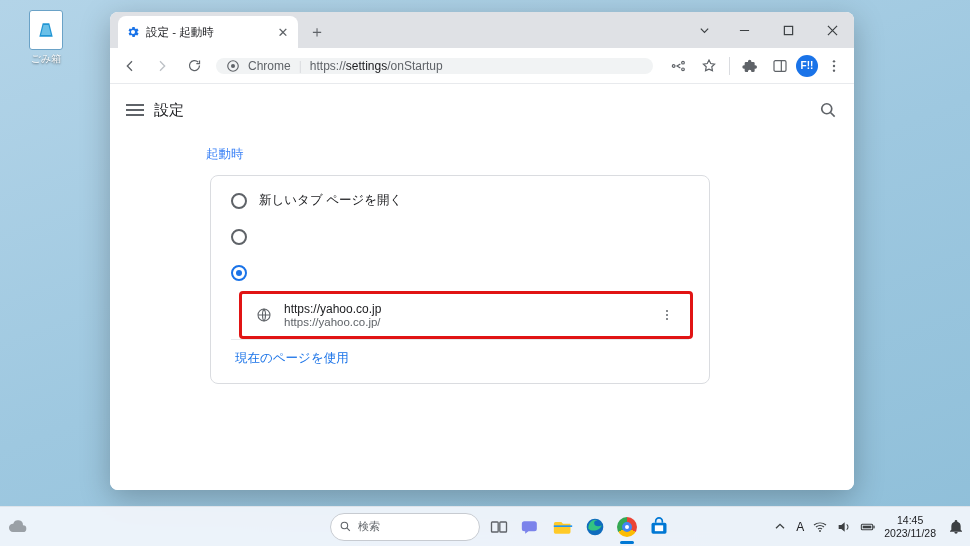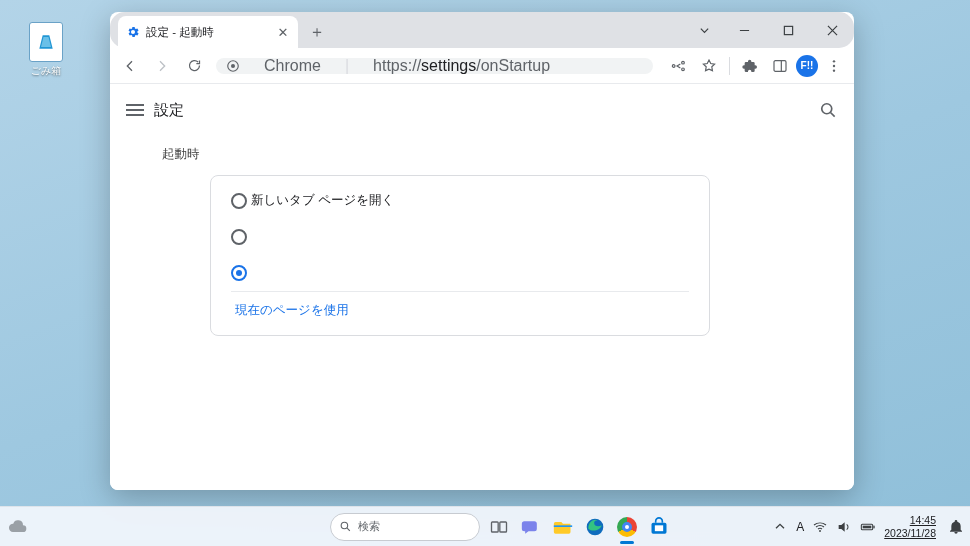--- a/index.html
+++ b/index.html
@@ -1,54 +1,54 @@
 <!DOCTYPE html>
 <html><head>
 <meta charset="utf-8">
 <style>
   * { box-sizing: border-box; margin: 0; padding: 0; }
   html, body { width: 970px; height: 546px; overflow: hidden; font-family: "Segoe UI", "Yu Gothic UI", Meiryo, sans-serif; }
   body { background: linear-gradient(160deg, #b3d4e8 0%, #9ec8e0 50%, #8fbfd9 100%); position: relative; }
 
   
   .desktop { position: absolute; inset: 0; }
-  .desktop-icon { position: absolute; top: 22px; left: 22px; width: 48px; text-align: center; cursor: default; }
+  .desktop-icon { position: absolute; top: 10px; left: 22px; width: 48px; text-align: center; cursor: default; }
   .desktop-icon .bin {
     width: 34px; height: 40px; margin: 0 auto;
     background: #fff; border: 1px solid #6aa2c7; border-radius: 3px;
     display: flex; align-items: center; justify-content: center;
   }
   .desktop-icon .bin svg { width: 20px; height: 24px; }
   .desktop-icon .lbl { font-size: 10px; color: #fff; text-shadow: 0 1px 2px rgba(0,0,0,.6); margin-top: 2px; }
 
   
   .chrome-window {
     position: absolute; left: 110px; top: 12px; width: 744px; height: 478px;
     background: #fff; border-radius: 8px; box-shadow: 0 8px 30px rgba(0,0,0,.25);
     display: flex; flex-direction: column; overflow: hidden;
   }
 
-  .titlebar { height: 36px; background: #dfe1e5; display: flex; align-items: flex-end; position: relative; border-radius: 15px; }
+  .titlebar { height: 36px; background: #dfe1e5; display: flex; align-items: flex-end; position: relative; }
   .tab {
     margin-left: 8px; height: 32px; width: 180px; background: #fff;
     border-radius: 8px 8px 0 0; display: flex; align-items: center; gap: 6px;
     padding: 0 8px; font-size: 11.5px; color: #202124;
   }
   .tab .gear { width: 14px; height: 14px; color: #1a73e8; }
   .tab .close { margin-left: auto; width: 14px; height: 14px; display: flex; align-items: center; justify-content: center; cursor: pointer; font-size: 13px; color: #5f6368; }
   .newtab { width: 26px; height: 26px; margin-left: 6px; margin-bottom: 3px; display: flex; align-items:center; justify-content:center; font-size: 16px; color:#5f6368; cursor:pointer; border-radius:50%; }
   .win-controls { position:absolute; right:0; top:0; height:36px; display:flex; }
   .win-controls .wc { width:44px; height:36px; display:flex; align-items:center; justify-content:center; color:#202124; cursor:pointer; }
   .win-controls .wc.chev { width:36px; }
   .wc svg { width:11px; height:11px; stroke:#3c4043; stroke-width:1.3; fill:none; }
 
   .toolbar { height:36px; background:#fff; border-bottom:1px solid #e8eaed; display:flex; align-items:center; gap:4px; padding:0 6px; }
   .tb-btn { width:28px; height:28px; border-radius:50%; display:flex; align-items:center; justify-content:center; color:#5f6368; cursor:pointer; }
   .tb-btn.disabled { color:#bdc1c6; cursor:default; }
-  .omnibox { flex:1; height:16px; margin:0 4px; border-radius:14px; background:#f1f3f4; display:flex; align-items:center; padding:0 10px; font-size:16px; color:#5f6368; gap:24px; }
+  .omnibox { flex:1; height:16px; margin:0 4px; border-radius:14px; background:#f1f3f4; display:flex; align-items:center; padding:0 10px; font-size:12px; color:#5f6368; gap:8px; }
   .omnibox .lock { width:14px; height:14px; color:#5f6368; }
   .omnibox .addr b { color:#202124; font-weight:500; }
   .right-icons { display:flex; align-items:center; gap:2px; margin-left:4px; }
   .ext-icon { width:24px; height:24px; border-radius:50%; display:flex; align-items:center; justify-content:center; font-size:10px; }
   .ext-icon.avatar { background:#1a73e8; color:#fff; font-weight:600; width:22px; height:22px; }
   .vbar { width:1px; height:18px; background:#dadce0; margin:0 4px; }
 
   .bookmarks { height:28px; border-bottom:1px solid #e8eaed; display:flex; align-items:center; padding:0 10px; font-size:11px; color:#3c4043; gap:6px; }
   .apps-ico { display:grid; grid-template-columns:repeat(3,3px); grid-template-rows:repeat(3,3px); gap:1.5px; }
   .apps-ico span:nth-child(1){background:#ea4335} .apps-ico span:nth-child(2){background:#fbbc04}
@@ -59,26 +59,26 @@
   .apps-ico span{width:3px;height:3px;border-radius:.5px}
 
   .content { flex:1; background:#fff; overflow:hidden; position:relative; }
   .settings-hdr { display:flex; align-items:center; height:52px; padding:0 16px; gap:10px; }
   .burger { width:18px; display:flex; flex-direction:column; gap:3px; cursor:pointer; }
   .burger span { height:2px; background:#5f6368; }
   .settings-title { font-size:15px; color:#202124; }
   .search-ico { margin-left:auto; width:20px; height:20px; color:#5f6368; cursor:pointer; }
 
   .panel-wrap { padding: 10px 0 0 0; }
-  .section-title { font-size:12.5px; color:#404040; margin-left:52px; margin-bottom:12px; font-weight:500; }
+  .section-title { font-size:12.5px; color:#3b82f6; margin-left:96px; margin-bottom:12px; font-weight:500; }
   .card {
     margin-left:100px; width:500px; border:1px solid #dadce0; border-radius:8px;
     padding:6px 0;
   }
-  .opt { display:flex; align-items:center; gap:4px; padding:10px 20px; font-size:12.5px; color:#202124; cursor:pointer; }
+  .opt { display:flex; align-items:center; gap:12px; padding:10px 20px; font-size:12.5px; color:#202124; cursor:pointer; }
   .radio { width:16px; height:16px; border:2px solid #5f6368; border-radius:50%; position:relative; flex-shrink:0; }
   .radio.sel { border-color:#1a73e8; }
   .radio.sel::after { content:""; position:absolute; inset:3px; background:#1a73e8; border-radius:50%; }
   .sub { margin-left:28px; margin-right:16px; }
   .highlight-box { border:3px solid #e11414; border-radius:4px; }
   .page-row { display:flex; align-items:center; padding:8px 14px; gap:12px; }
   .globe { width:16px; height:16px; color:#5f6368; flex-shrink:0; }
   .page-txt .line1 { font-size:12px; color:#202124; }
   .page-txt .line2 { font-size:11.5px; color:#5f6368; }
   .dots { margin-left:auto; width:18px; height:18px; display:flex; align-items:center; justify-content:center; cursor:pointer; color:#5f6368; }
@@ -101,21 +101,21 @@
   .searchbox { width:150px; height:28px; border:1px solid #c7cbd1; border-radius:14px; background:#fff; display:flex; align-items:center; padding:0 8px; gap:6px; font-size:11px; color:#5f6368; }
   .tb-ico { width:26px; height:26px; display:flex; align-items:center; justify-content:center; border-radius:4px; cursor:pointer; }
   .tb-ico img, .tb-ico svg { width:20px; height:20px; }
   .chrome-ico { width:20px; height:20px; border-radius:50%; background:
     conic-gradient(#ea4335 0 120deg,#fbbc04 120deg 240deg,#34a853 240deg 360deg);
     position:relative; }
   .chrome-ico::after { content:""; position:absolute; inset:5px; background:#fff; border-radius:50%; border:3px solid #4285f4; }
   .tb-ico.active { position:relative; }
   .tb-ico.active::after { content:""; position:absolute; bottom:-4px; left:50%; transform:translateX(-50%); width:14px; height:3px; background:#0078d4; border-radius:2px; }
   .tb-right { position:absolute; right:6px; display:flex; align-items:center; gap:8px; font-size:10.5px; color:#202124; }
-  .clock { text-align:right; line-height:1.15;text-decoration:underline; }
+  .clock { text-align:center; line-height:1.15; }
   .tray-ico { width:16px; height:16px; color:#3c4043; }
   .notif { width:16px; height:16px; color:#3c4043; margin-left:4px; }
 </style>
 </head>
 <body>
 
 <div class="desktop">
 
   <div class="desktop-icon">
     <div class="bin">
@@ -248,20 +248,39 @@
           </div>
 
           <div class="opt">
             <div class="radio"></div>
           </div>
 
           <div class="opt">
             <div class="radio sel"></div>
           </div>
 
+          <div class="sub highlight-box">
+            <div class="page-row">
+              <svg class="globe" viewBox="0 0 24 24">
+                  <circle cx="12" cy="12" r="9" fill="none" stroke="currentColor" stroke-width="1.6"></circle>
+                  <path d="M3 12h18M12 3c3 3 3 15 0 18M12 3c-3 3-3 15 0 18" fill="none" stroke="currentColor" stroke-width="1.6"></path>
+                </svg>
+              <div class="page-txt">
+                <div class="line1">https://yahoo.co.jp</div>
+                <div class="line2">https://yahoo.co.jp/</div>
+              </div>
+              <div class="dots">
+                <svg width="14" height="14" viewBox="0 0 24 24">
+                    <circle cx="12" cy="5" r="1.7" fill="currentColor"></circle>
+                    <circle cx="12" cy="12" r="1.7" fill="currentColor"></circle>
+                    <circle cx="12" cy="19" r="1.7" fill="currentColor"></circle>
+                  </svg>
+              </div>
+            </div>
+          </div>
 
           <div class="divider"></div>
           <div class="linkrow">
             <a class="link">現在のページを使用</a>
           </div>
 
         </div>
       </div>
     </div>
   </div>

